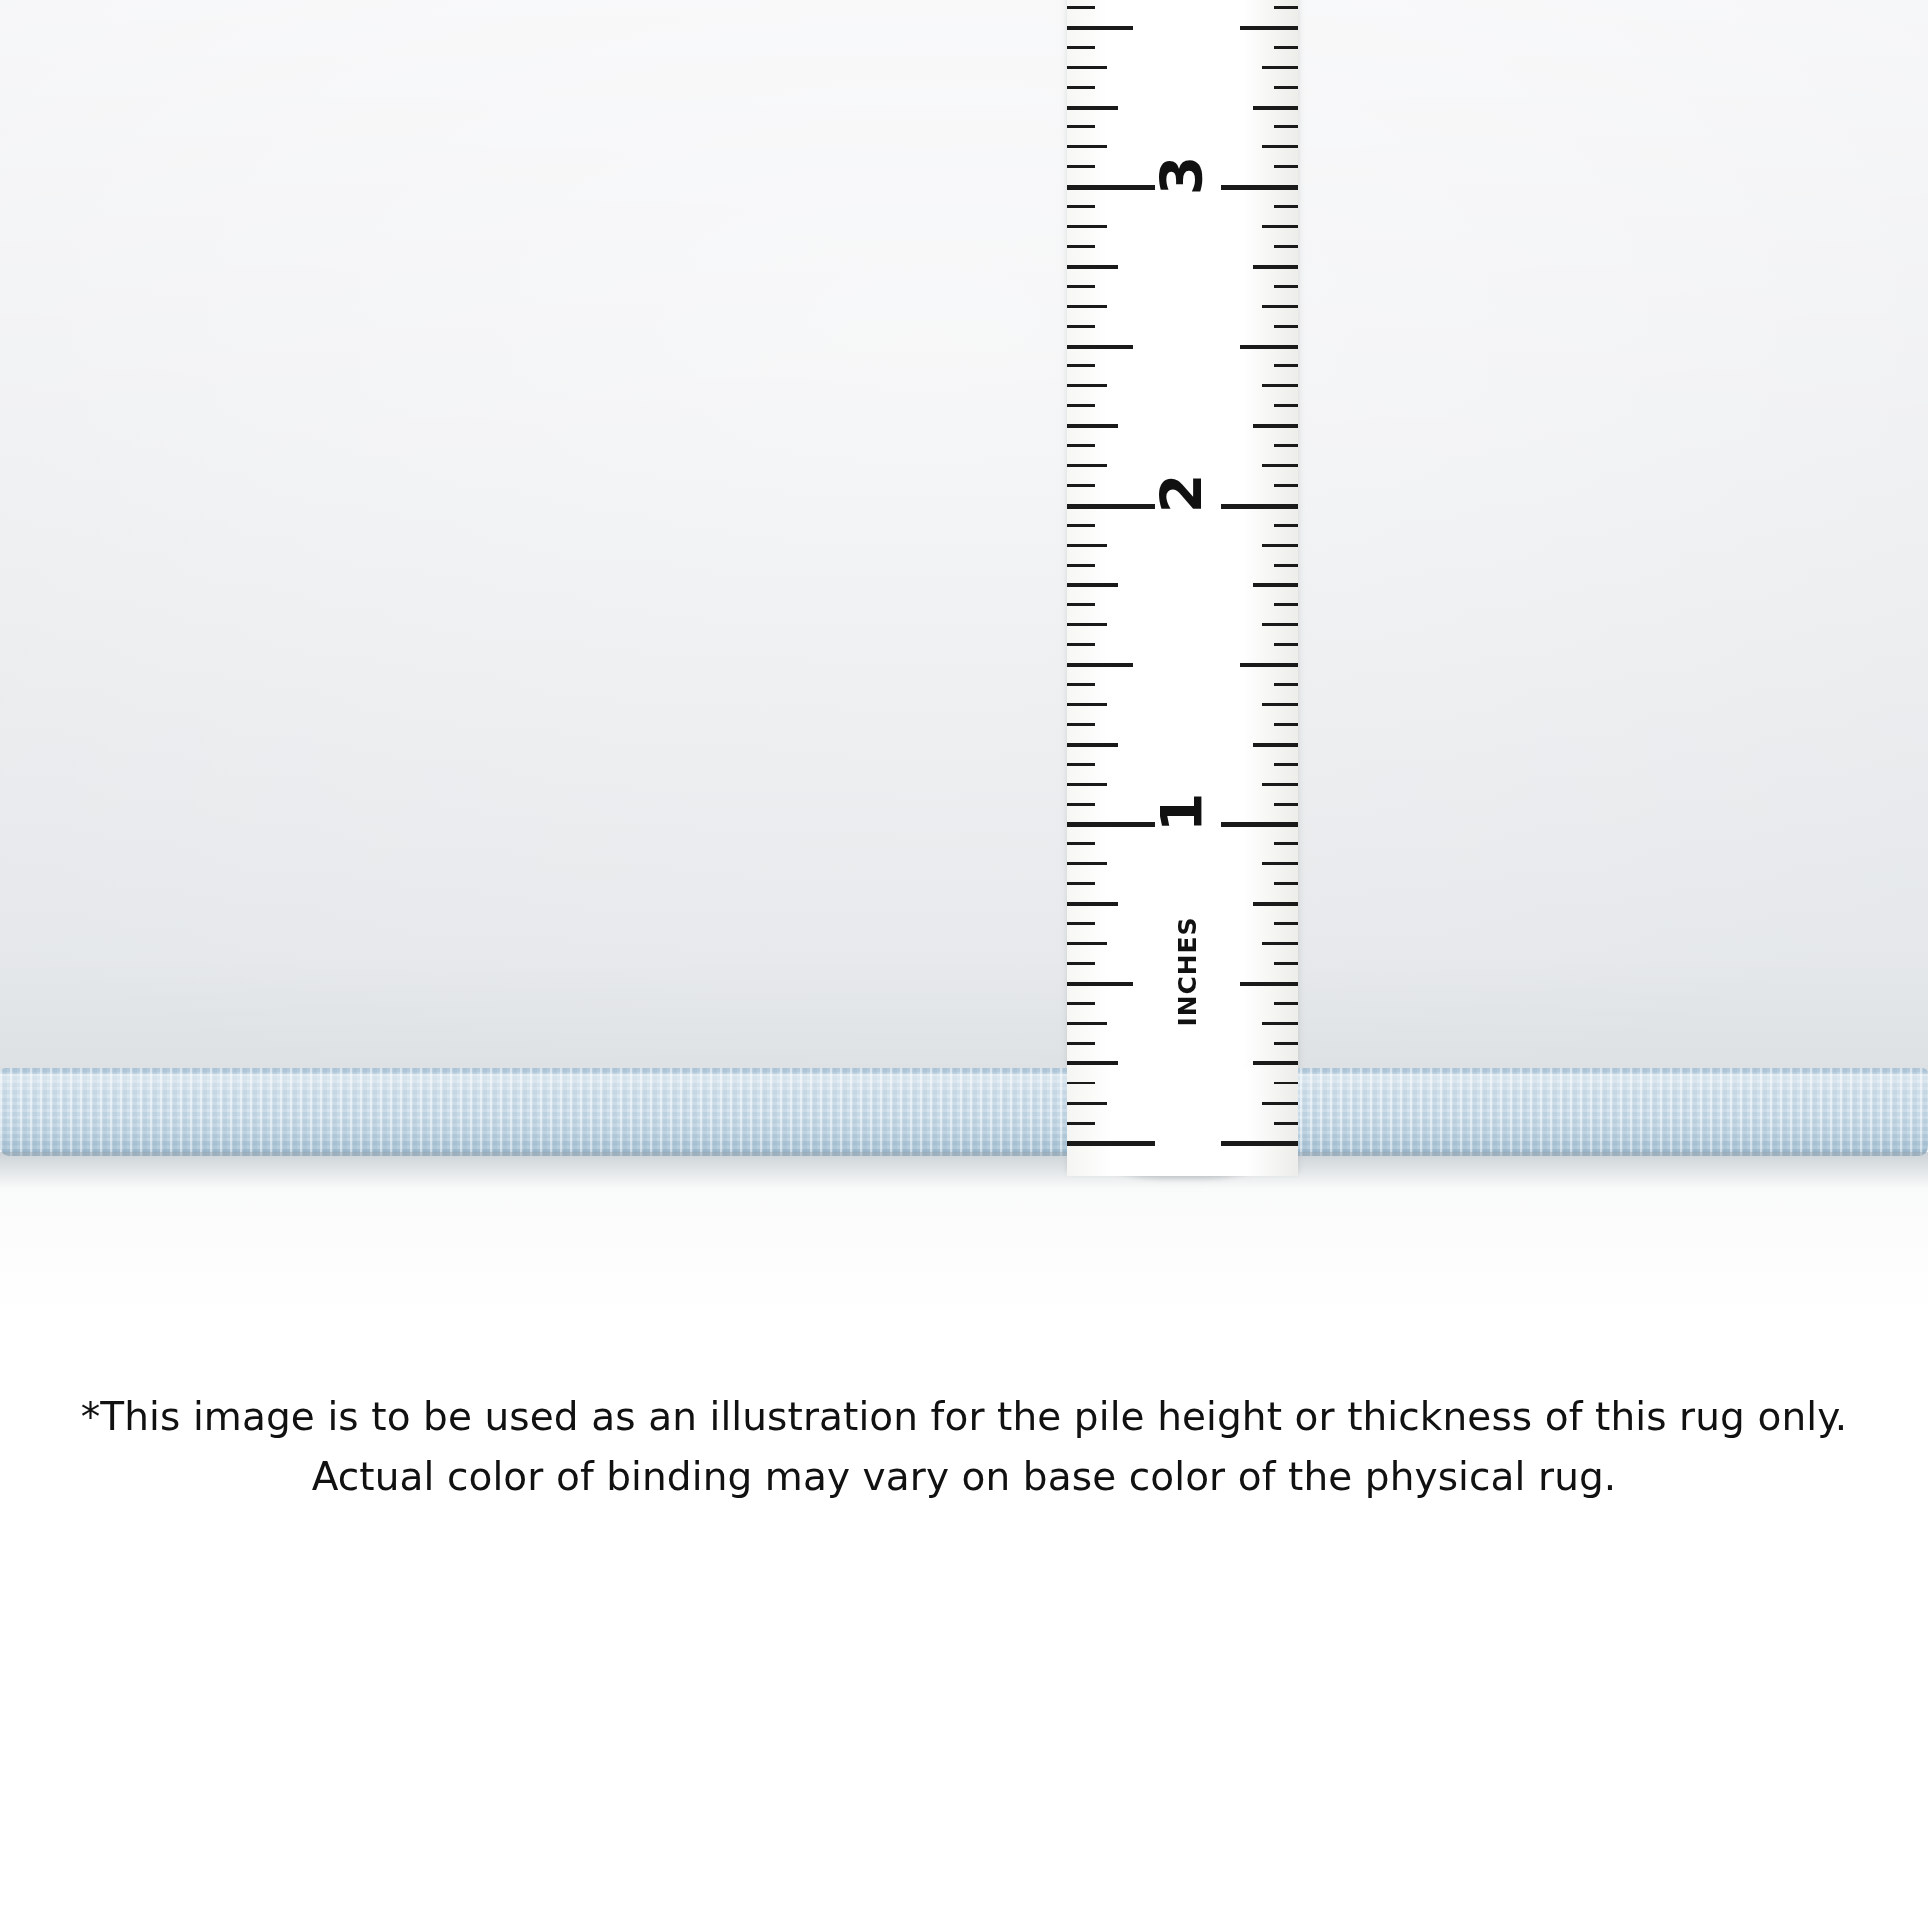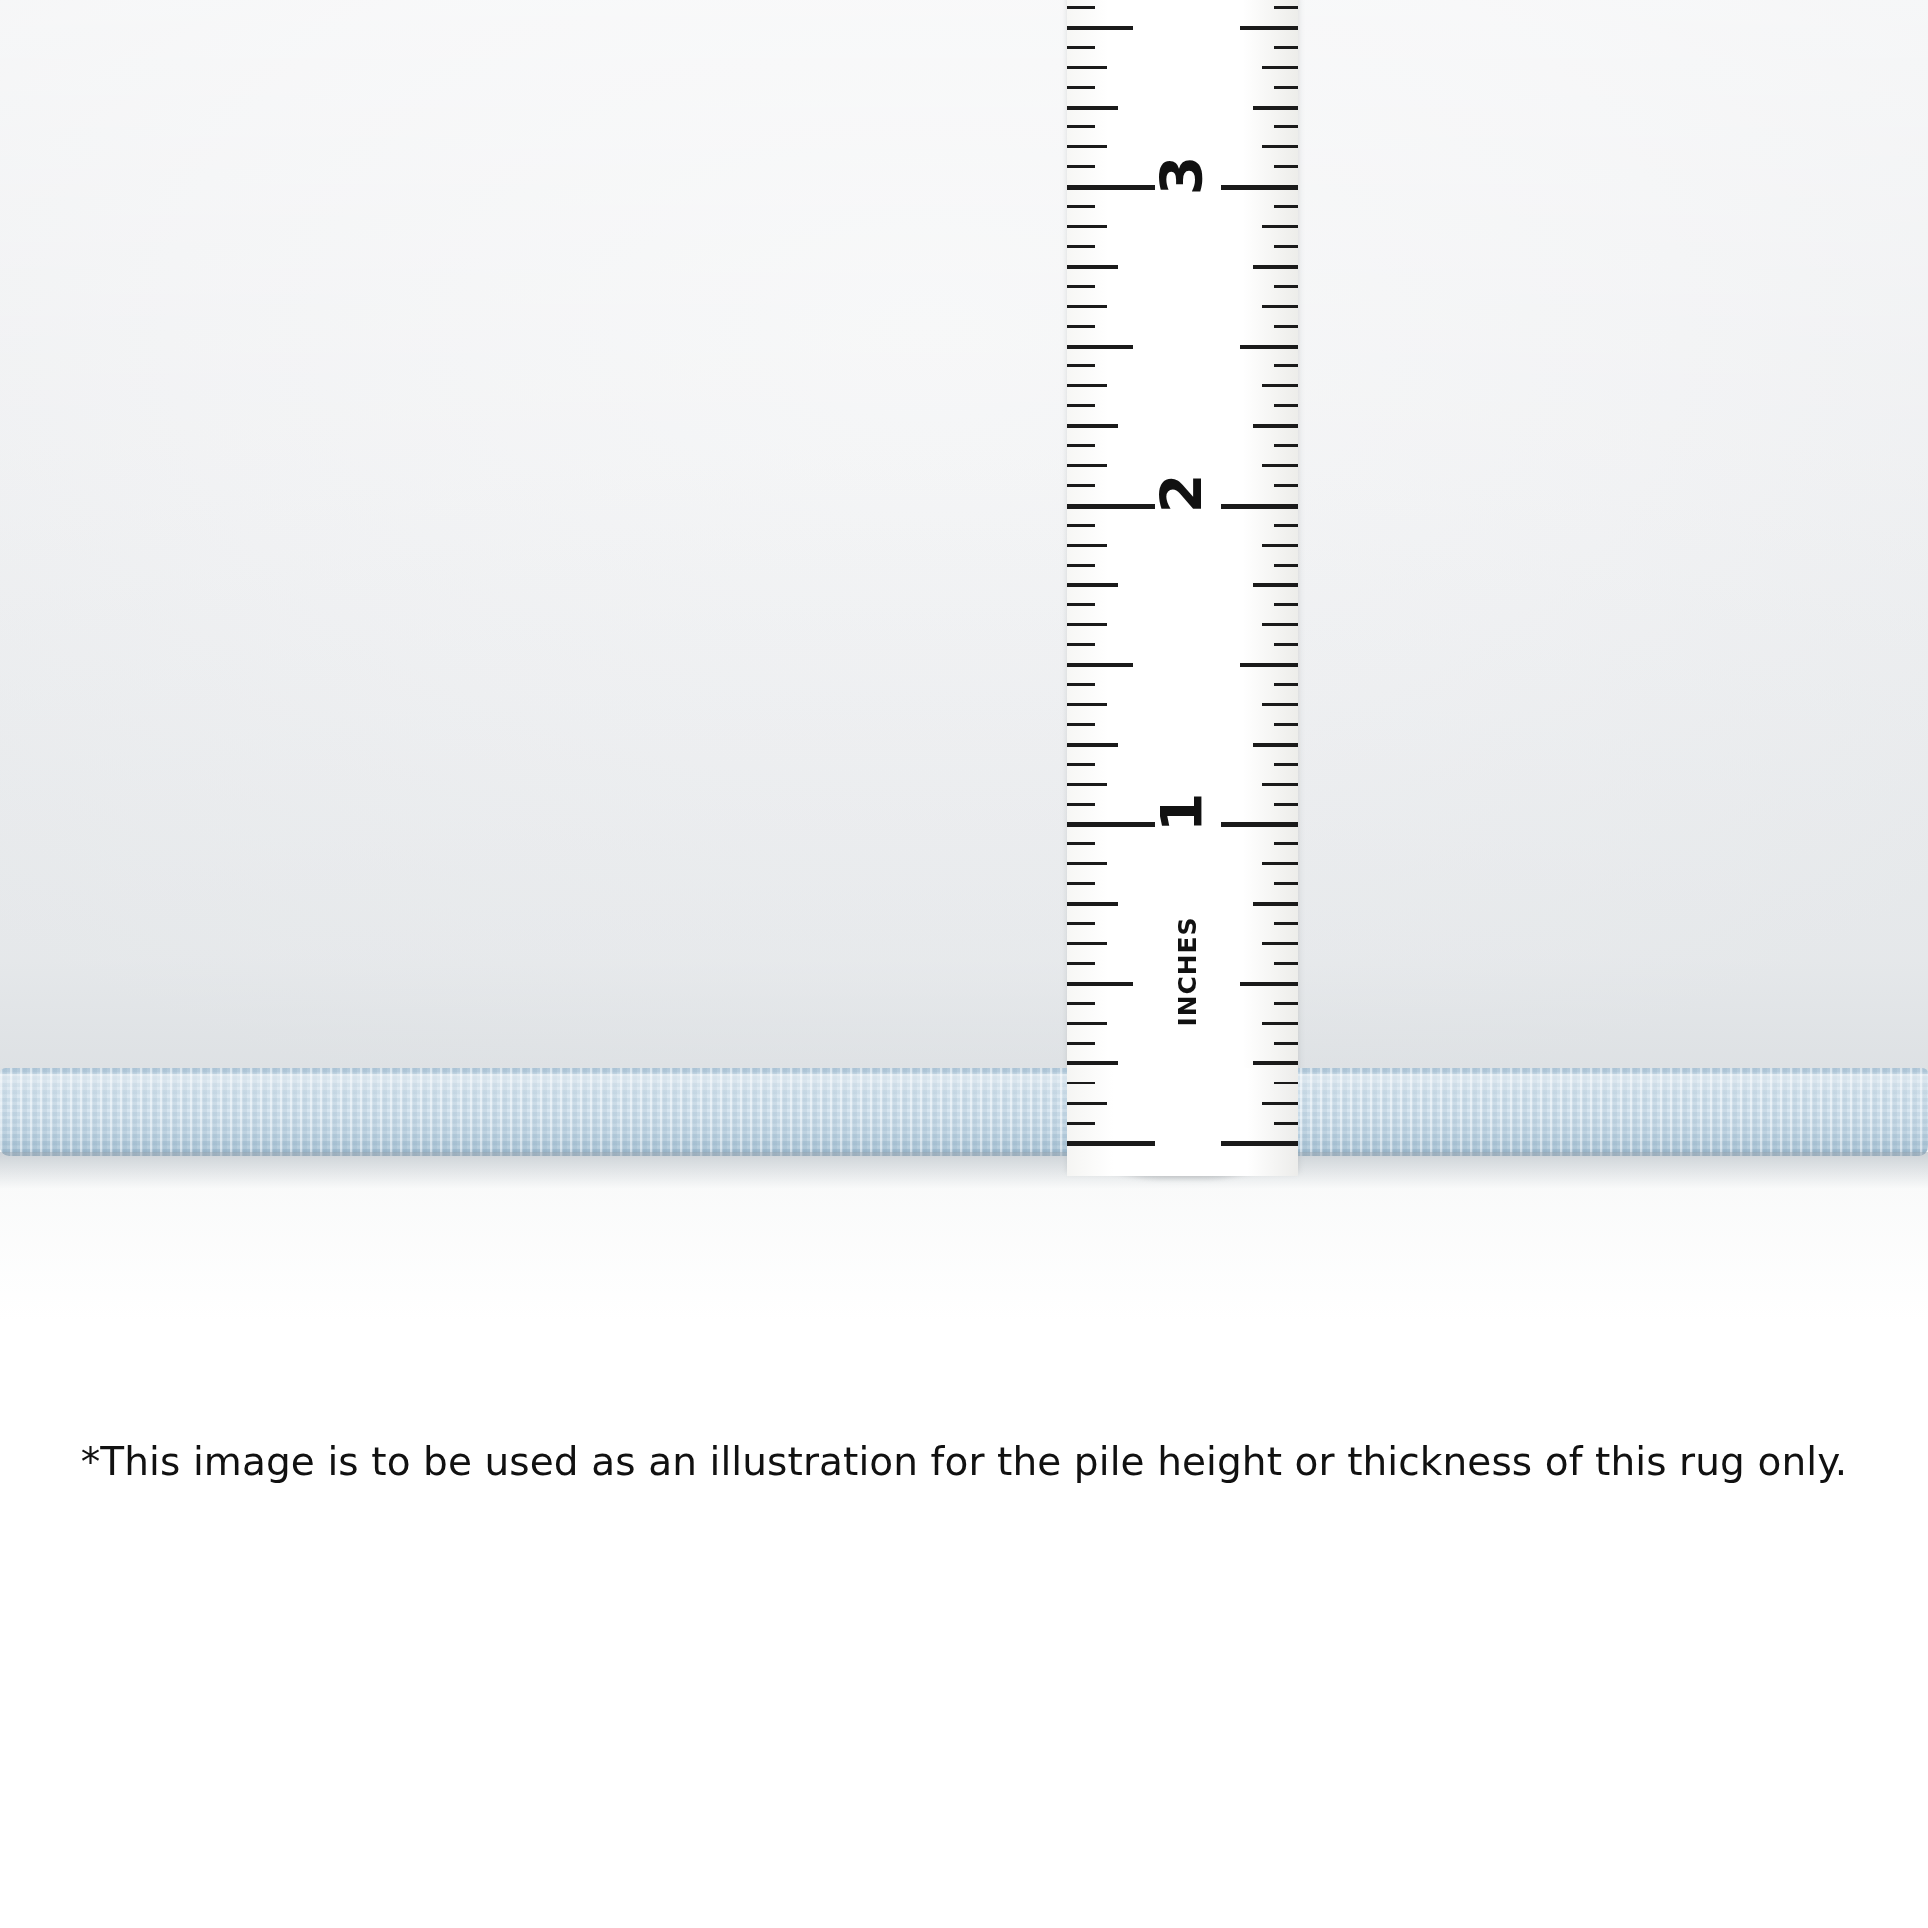--- a/index.html
+++ b/index.html
@@ -190,21 +190,21 @@
     left: 0;
     top: 1387px;
     width: 1928px;
     text-align: center;
     color: #111111;
     font-family: "DejaVu Sans", sans-serif;
     font-size: 39px;
     line-height: 1.55;
     letter-spacing: 0.1px;
   }
-  .caption .line { display: block; margin-top: 45px; }
+  .caption .line { display: block; }
 </style>
 </head>
 <body>
 
 <div id="scene">
 
   <div class="photo">
 
     <div class="backdrop"></div>
     <div class="backdrop-shade"></div>
@@ -346,16 +346,17 @@
           <div class="tick right" style="width: 36px; height: 2.8px; top: 34px;"></div>
           <div class="tick left" style="width: 27.5px; height: 2.8px; top: 13.7px;"></div>
           <div class="tick right" style="width: 24px; height: 2.8px; top: 13.7px;"></div>
         </div>
     </div>
 
   </div>
 
   <div class="caption">
     <span class="line">*This image is to be used as an illustration for the pile height or thickness of this rug only.</span>
+    <span class="line">Actual color of binding may vary on base color of the physical rug.</span>
   </div>
 
 </div>
 
 
 </body></html>

